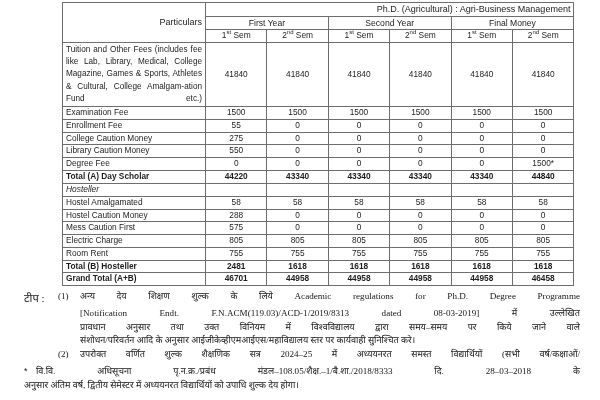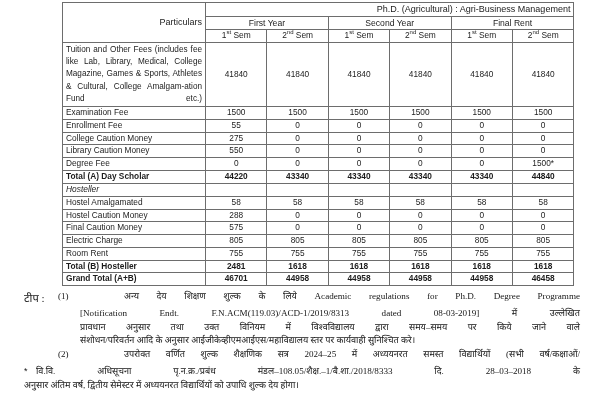--- a/index.html
+++ b/index.html
@@ -129,21 +129,20 @@
     width: 22px;
     font-family: "Liberation Serif", serif;
     font-size: 9px;
   }
   .note-body {
     flex: 1 1 auto;
     text-align: justify;
     text-align-last: justify;
     font-family: "Liberation Serif", serif;
     font-size: 9.1px;
-    margin-left: 44px;
   }
   .note-cont {
     margin-left: 56px;
     text-align: justify;
     text-align-last: justify;
     font-family: "Liberation Serif", serif;
     font-size: 9.1px;
   }
   .note-cont.last-left { text-align-last: left; }
 
@@ -183,21 +182,21 @@
           <col class="c-sem">
       </colgroup>
       <thead>
         <tr>
           <th class="th-main" rowspan="3">Particulars</th>
           <th class="th-main" colspan="6">Ph.D. (Agricultural) : Agri-Business Management</th>
         </tr>
         <tr>
           <th class="th-year" colspan="2">First Year</th>
           <th class="th-year" colspan="2">Second Year</th>
-          <th class="th-year" colspan="2">Final Rent</th>
+          <th class="th-year" colspan="2">Final Money</th>
         </tr>
         <tr id="sem-row">
             <th class="th-sem">1<sup>st</sup> Sem</th>
             <th class="th-sem">2<sup>nd</sup> Sem</th>
             <th class="th-sem">1<sup>st</sup> Sem</th>
             <th class="th-sem">2<sup>nd</sup> Sem</th>
             <th class="th-sem">1<sup>st</sup> Sem</th>
             <th class="th-sem">2<sup>nd</sup> Sem</th>
           </tr>
       </thead>
@@ -286,21 +285,21 @@
           <tr>
             <td class="label">Hostel Caution Money</td>
             <td class="num">288</td>
             <td class="num">0</td>
             <td class="num">0</td>
             <td class="num">0</td>
             <td class="num">0</td>
             <td class="num">0</td>
           </tr>
           <tr>
-            <td class="label">Final Caution Money</td>
+            <td class="label">Mess Caution First</td>
             <td class="num">575</td>
             <td class="num">0</td>
             <td class="num">0</td>
             <td class="num">0</td>
             <td class="num">0</td>
             <td class="num">0</td>
           </tr>
           <tr>
             <td class="label">Electric Charge</td>
             <td class="num">805</td>

